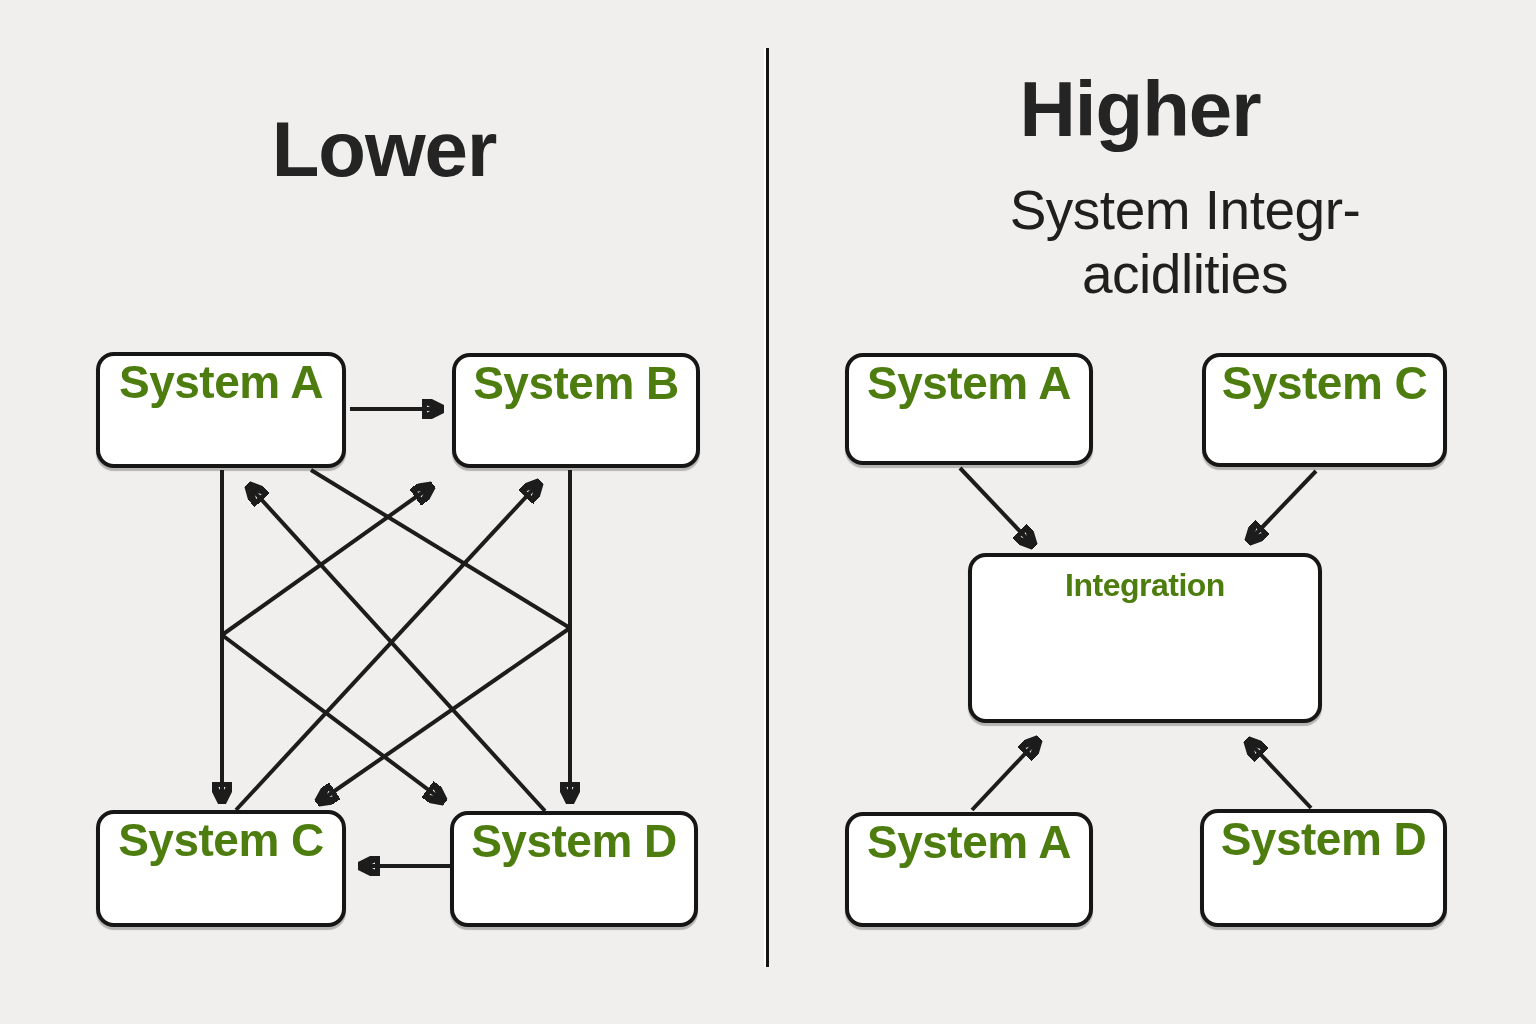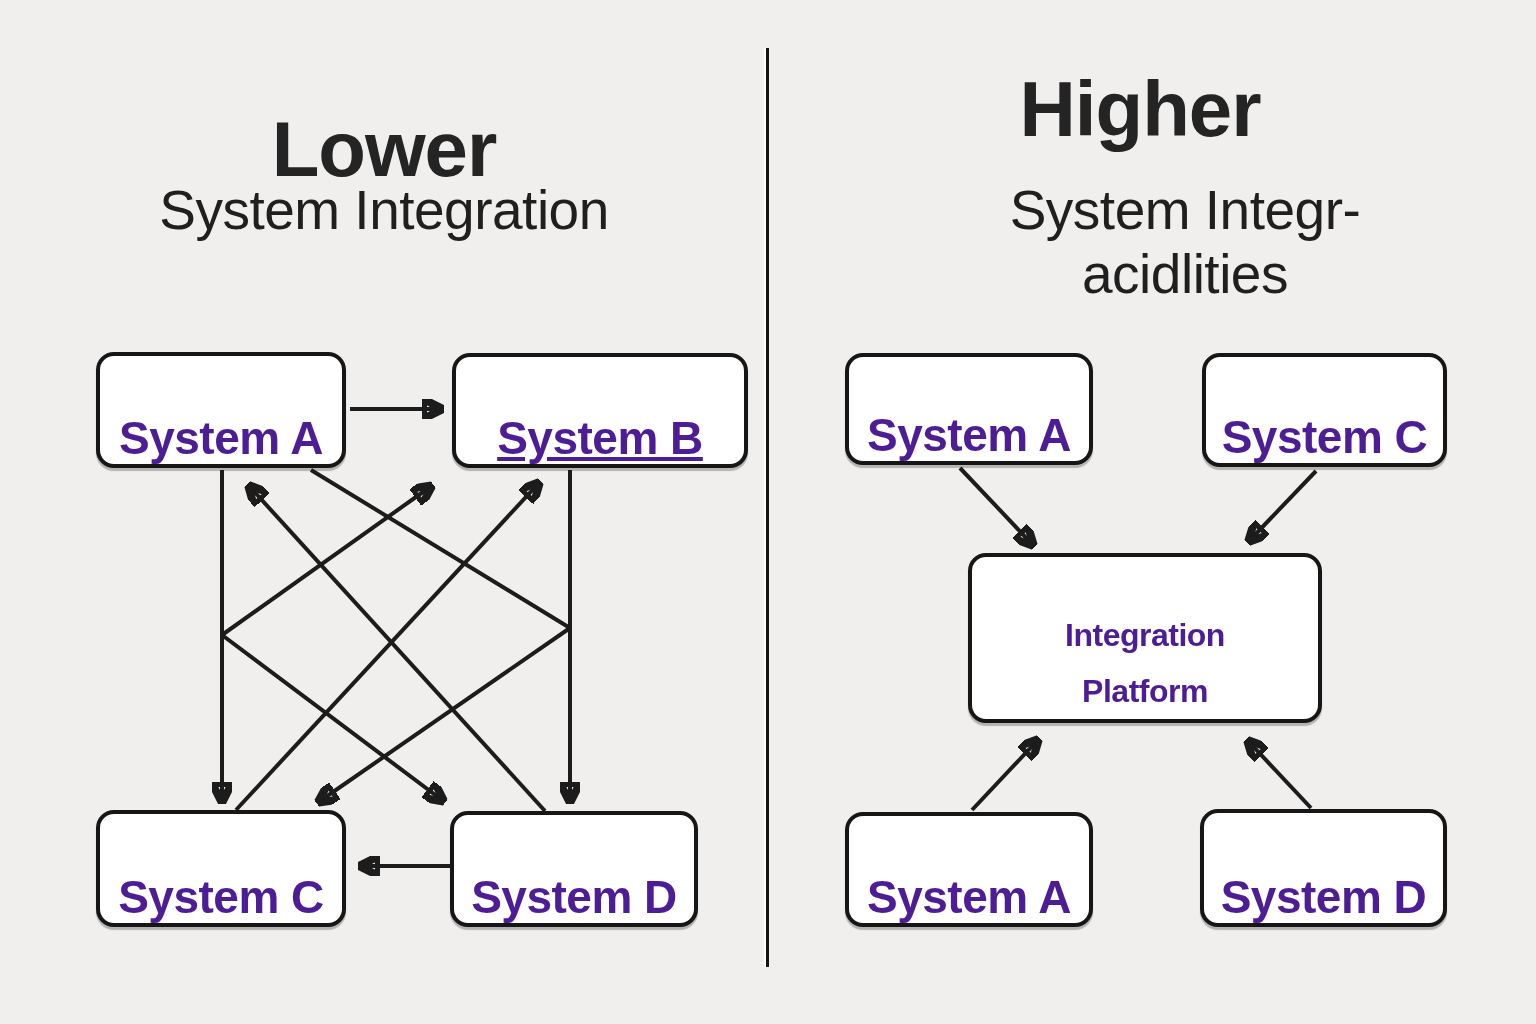--- a/index.html
+++ b/index.html
@@ -36,23 +36,23 @@
     color:#1f1f1f;
     line-height:64px;
     letter-spacing:-0.5px;
   }
   .node{
     position:absolute;
     background:#ffffff;
     border:4px solid #161616;
     border-radius:18px;
     box-shadow:0 3px 1px rgba(25,25,25,0.28);
-    display:flex;align-items:flex-end;justify-content:center;
+    display:flex;align-items:flex-start;justify-content:center;
     font-size:46px;font-weight:600;letter-spacing:-0.5px;
-    color:#4c1d95;
+    color:#4d7c0f;
     text-align:center;
     line-height:52px;
     box-sizing:border-box;
   }
   .divider{
     position:absolute;
     left:766px;top:48px;
     width:3px;height:919px;
     background:#141414;
     box-shadow:-2px 0 0 #ffffff;
@@ -84,52 +84,50 @@
     <line x1="960" y1="468" x2="1032" y2="544" marker-end="url(#arrow)"></line>
     <line x1="1316" y1="471" x2="1250" y2="540" marker-end="url(#arrow)"></line>
     <line x1="972" y1="810" x2="1037" y2="741" marker-end="url(#arrow)"></line>
     <line x1="1311" y1="808" x2="1249" y2="742" marker-end="url(#arrow)"></line>
   </svg>
 
   <div class="divider"></div>
 
   <div class="panel-title" style="left:0;top:70px;margin-top:40px;">Lower</div>
   <div class="panel-sub" style="left:0;top:178px;">
-    <div>System Integration</div>
   </div>
 
   <div class="panel-title" style="left:756px;top:70px;">Higher</div>
   <div class="panel-sub" style="left:801px;top:178px;">
     <div>System Integr-</div>
     <div>acidlities</div>
   </div>
 
   <div class="node" style="left:96px;top:352px;width:250px;height:116px;">
     <span>System A</span>
   </div>
-  <div class="node" style="left:452px;top:353px;width:296px;height:115px;text-decoration:underline;">
+  <div class="node" style="left:452px;top:353px;width:248px;height:115px;">
     <span>System B</span>
   </div>
   <div class="node" style="left:96px;top:810px;width:250px;height:117px;">
     <span>System C</span>
   </div>
   <div class="node" style="left:450px;top:811px;width:248px;height:116px;">
     <span>System D</span>
   </div>
 
   <div class="node" style="left:845px;top:353px;width:248px;height:112px;">
     <span>System A</span>
   </div>
   <div class="node" style="left:1202px;top:353px;width:245px;height:114px;">
     <span>System C</span>
   </div>
   <div class="node" style="left:968px;top:553px;width:354px;height:170px;font-size:32px;line-height:56px;">
     <span>
       <span style="display:block">Integration</span>
-      <span style="display:block">Platform</span>
     </span>
   </div>
   <div class="node" style="left:845px;top:812px;width:248px;height:115px;">
     <span>System A</span>
   </div>
   <div class="node" style="left:1200px;top:809px;width:247px;height:118px;">
     <span>System D</span>
   </div>
 
 </div>

